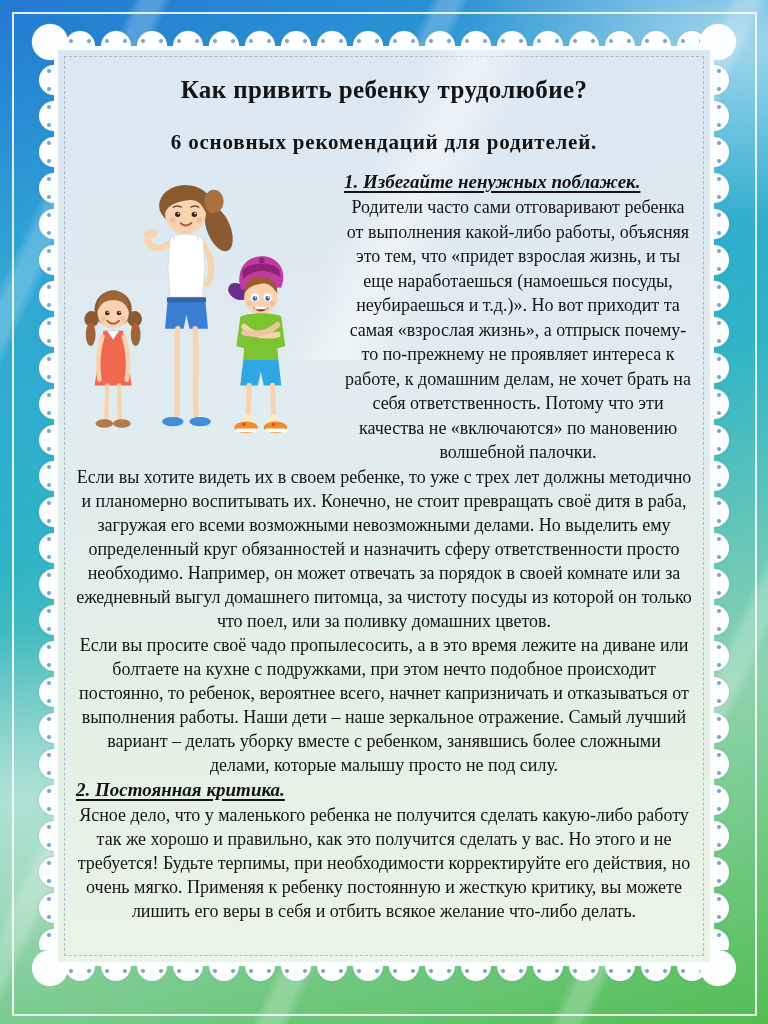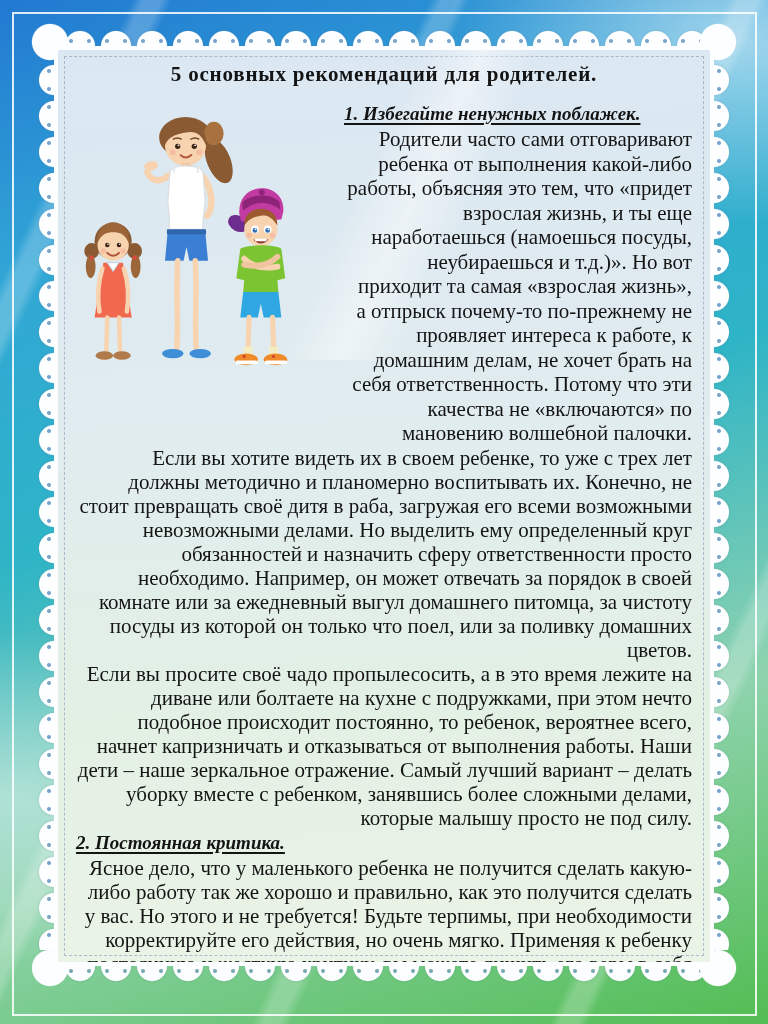--- a/index.html
+++ b/index.html
@@ -75,21 +75,21 @@
   h2.subtitle{ text-align:center; font-size:21px; font-weight:bold;
     letter-spacing:.8px; margin:0 0 14px 0; }
 
   .row{ display:flex; align-items:flex-start; }
   .illustration{ flex:0 0 264px; height:292px; position:relative; }
   .col-text{ flex:1; padding-left:4px; }
 
   h3.sec-h{ font-size:19px; font-weight:bold; font-style:italic;
     text-decoration:underline; text-decoration-thickness:1.8px;
     text-underline-offset:3px; margin:2px 0 2px 0; }
-  p.body{ font-size:21px; line-height:24px; text-align:right; }
+  p.body{ font-size:18px; line-height:24px; text-align:center; }
   .col-text p.body{ line-height:24.5px; }
 </style>
 </head>
 <body>
 
 <div class="poster">
   <div class="streaks"></div>
   <div class="frame-line"></div>
 
   <div class="lace lace-top"></div>
@@ -98,21 +98,22 @@
   <div class="lace lace-right"></div>
   <div class="lace-corner c-tl"></div>
   <div class="lace-corner c-tr"></div>
   <div class="lace-corner c-bl"></div>
   <div class="lace-corner c-br"></div>
 
   <div class="paper">
     <div class="sheen"></div>
     <div class="content">
 
-      <h2 class="subtitle">5 основных рекомендаций для родителей.</h2>
+      <h1 class="title">Как привить ребенку трудолюбие?</h1>
+      <h2 class="subtitle">6 основных рекомендаций для родителей.</h2>
 
       <div class="row">
         <div class="illustration">
           <svg width="264" height="292" viewBox="0 0 270 292">
 
             <g>
               <ellipse cx="112" cy="34" rx="27" ry="21" fill="#8a5a33"></ellipse>
               <ellipse cx="146" cy="58" rx="12" ry="24" fill="#8a5a33" transform="rotate(-22 146 58)"></ellipse>
               <ellipse cx="141" cy="30" rx="10" ry="12" fill="#a9713f"></ellipse>
               <circle cx="112" cy="42" r="21" fill="#f8d3b0"></circle>

